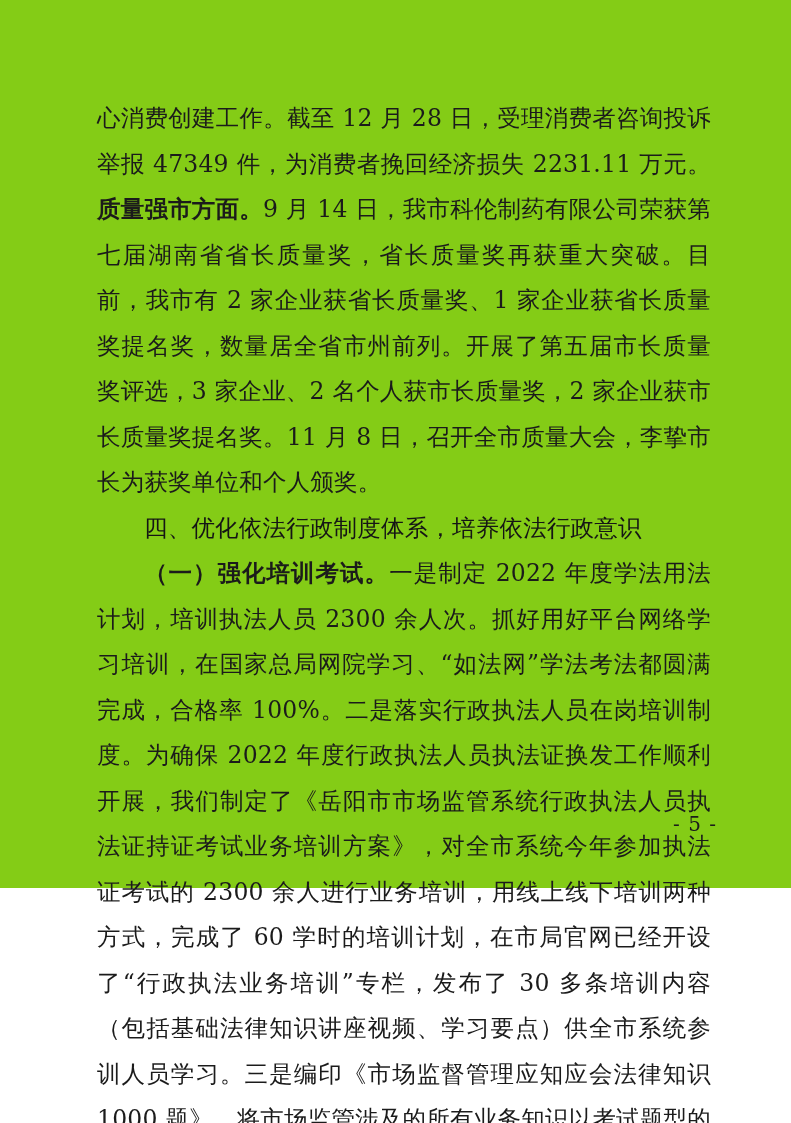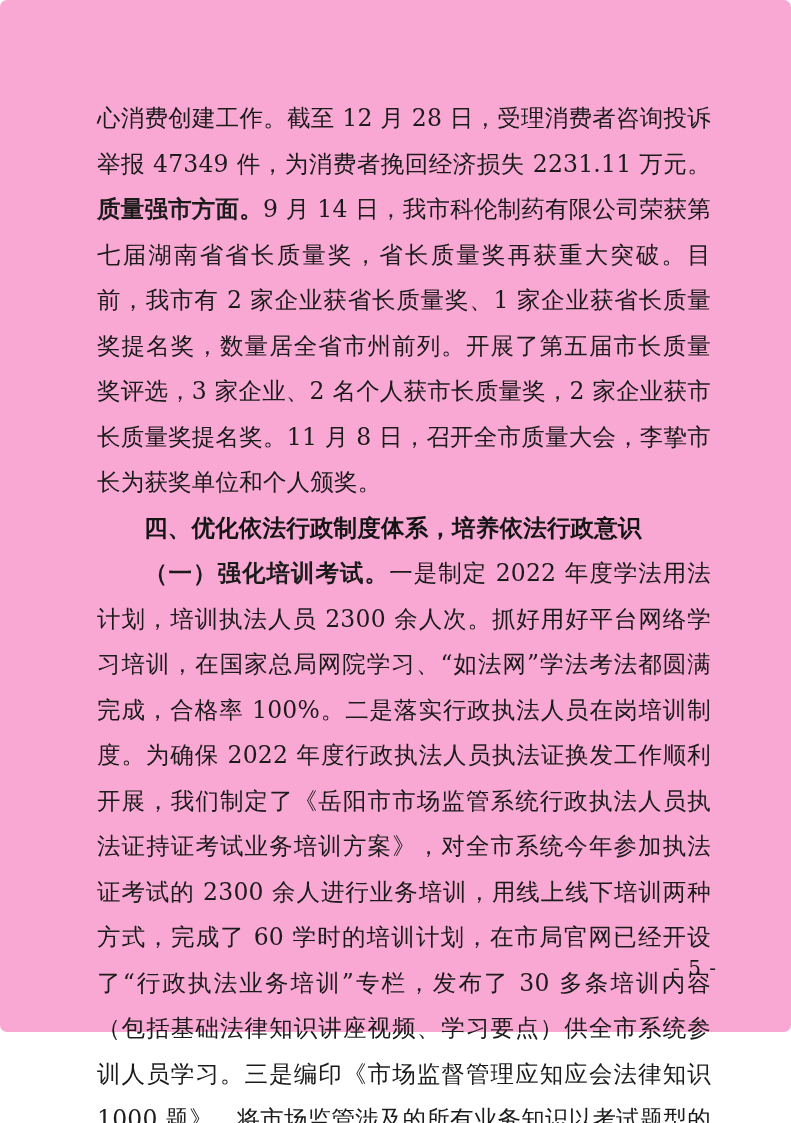--- a/index.html
+++ b/index.html
@@ -13,23 +13,22 @@
     position: relative;
     font-family: "DejaVu Serif", "Liberation Serif", serif;
     color: #1a1a1a;
     overflow: hidden;
   }
   .page {
     position: absolute;
     left: 0;
     top: 0;
     width: 791px;
-    height: 1032px;
-    background: #f9a8d4;
-    border-radius: 7px;
+    height: 888px;
+    background: #84cc16;
   }
   .content {
     position: absolute;
     left: 97px;
     top: 96px;
     width: 614px;
   }
   p {
     margin: 0;
     font-size: 23.5px;
@@ -42,21 +41,21 @@
   p.indent {
     text-indent: 47px;
   }
   .bold {
     font-weight: bold;
   }
   h2.section {
     margin: 0;
     font-size: 23.5px;
     line-height: 45.5px;
-    font-weight: bold;
+    font-weight: normal;
     text-indent: 47px;
     letter-spacing: 0.2px;
     color: #151515;
   }
   .gap-before {
     margin-top: 10px;
   }
   .page-number {
     position: absolute;
     right: 74px;

